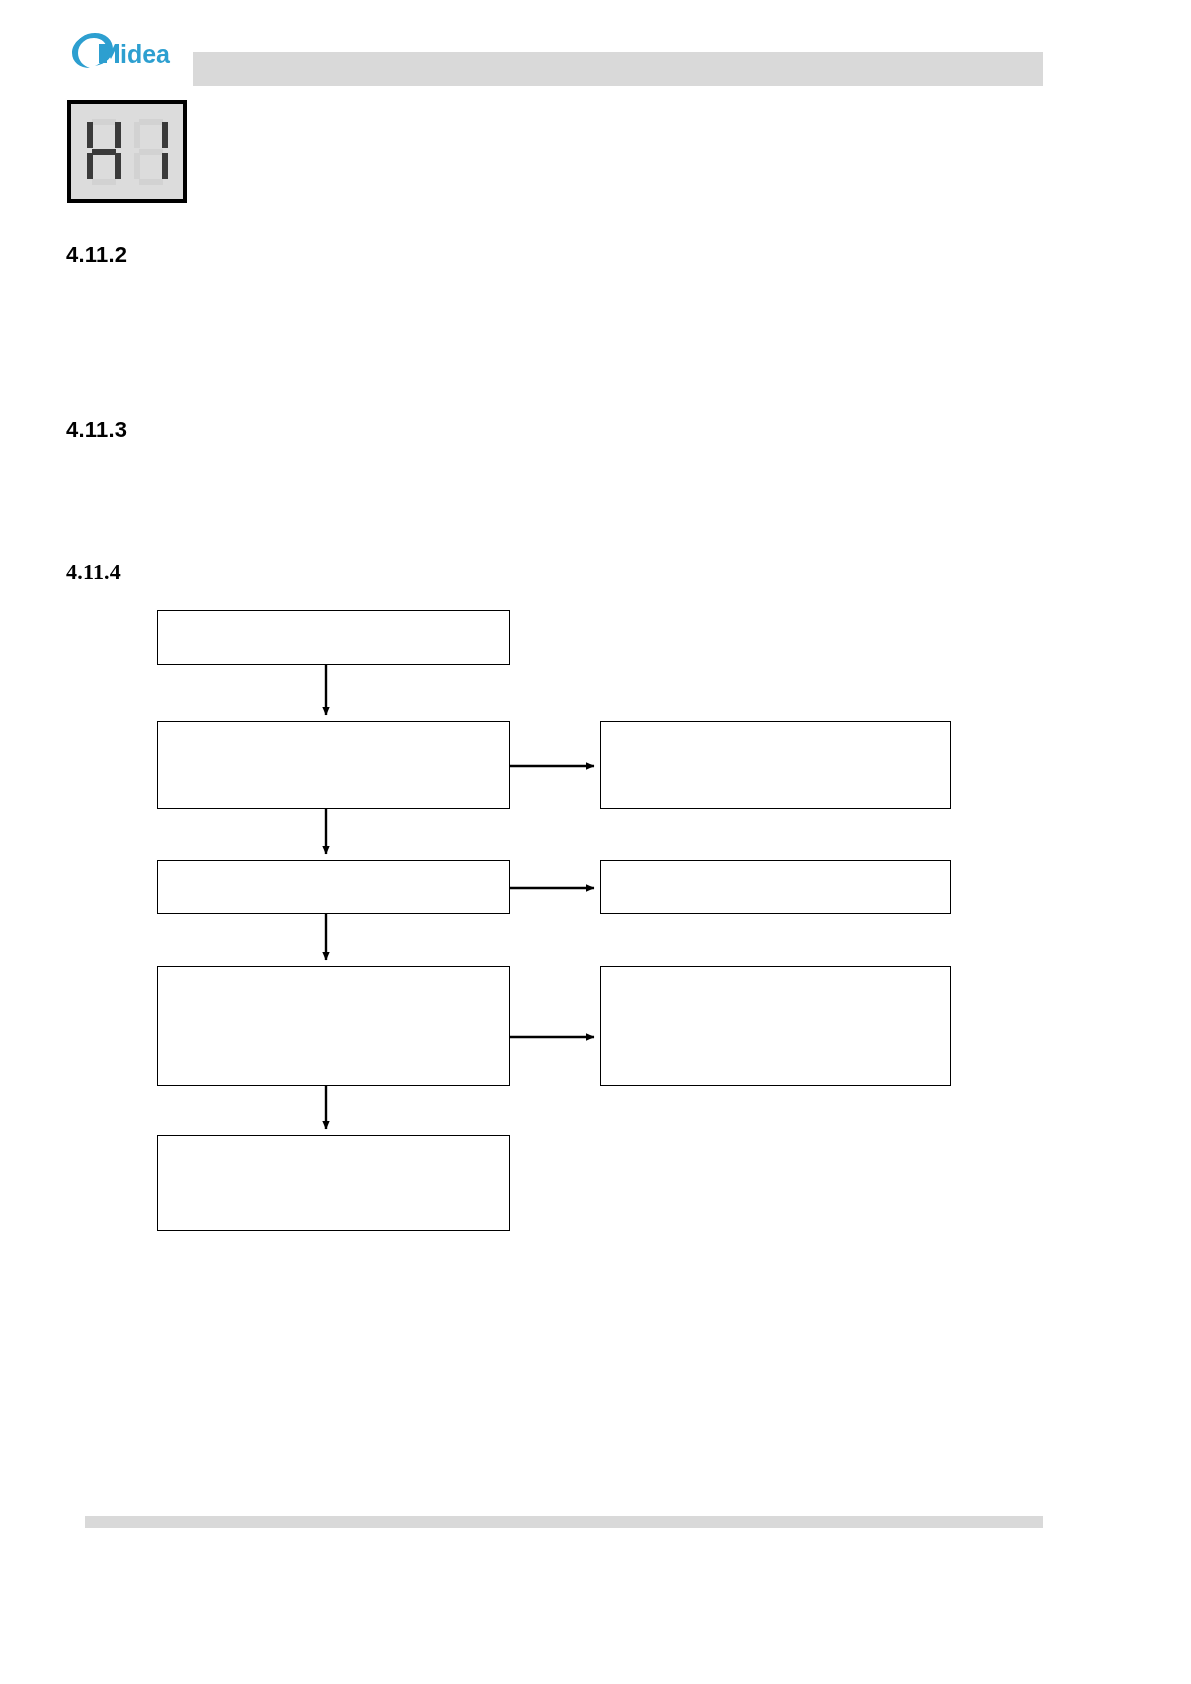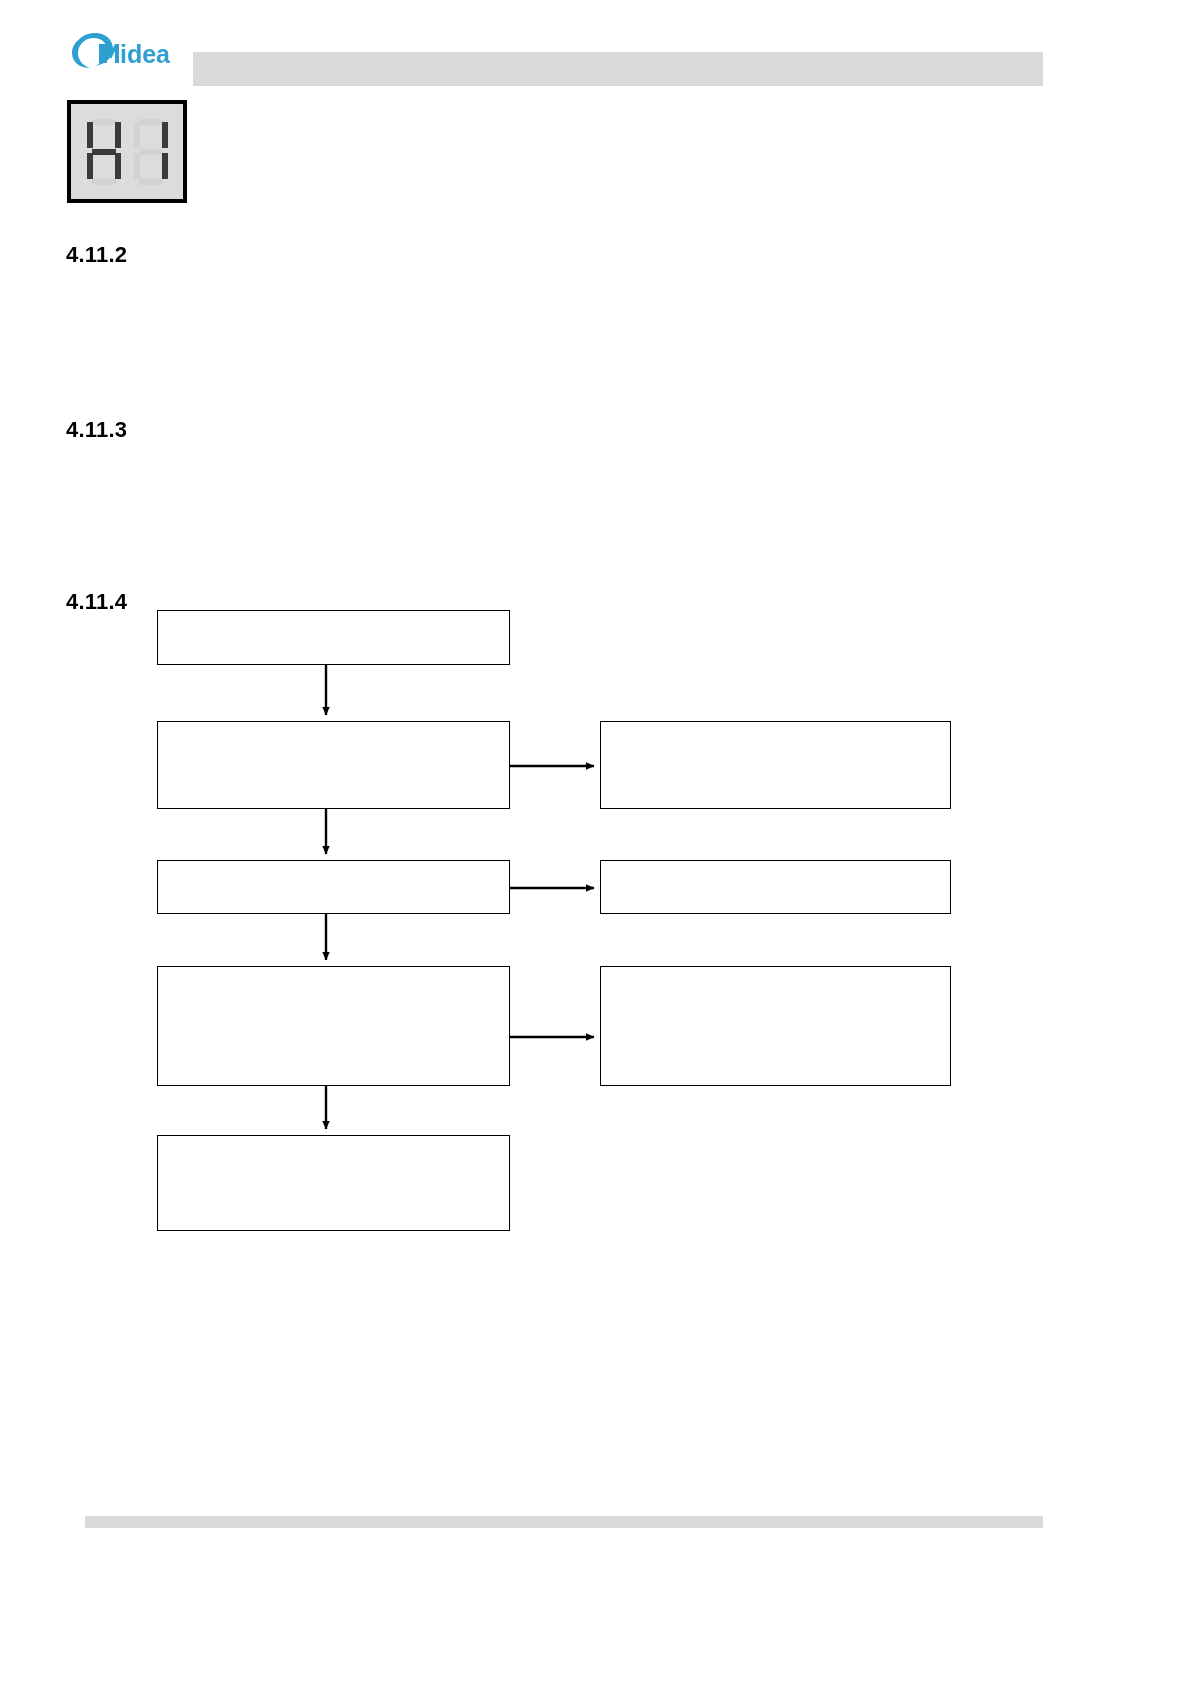--- a/index.html
+++ b/index.html
@@ -85,21 +85,21 @@
     left: 66px;
     font-size: 22px;
     font-weight: bold;
     color: #000000;
     letter-spacing: 0.2px;
     white-space: nowrap;
     text-align: center;
   }
   .sh-1 { top: 242px; }
   .sh-2 { top: 386px; margin-top: 31px; }
-  .sh-3 { top: 589px; }
+  .sh-3 { top: 559px; font-family: Liberation Serif, serif; }
 
   
   .flow {
     position: absolute;
     left: 0;
     top: 0;
     width: 1191px;
     height: 1684px;
     pointer-events: none;
   }

